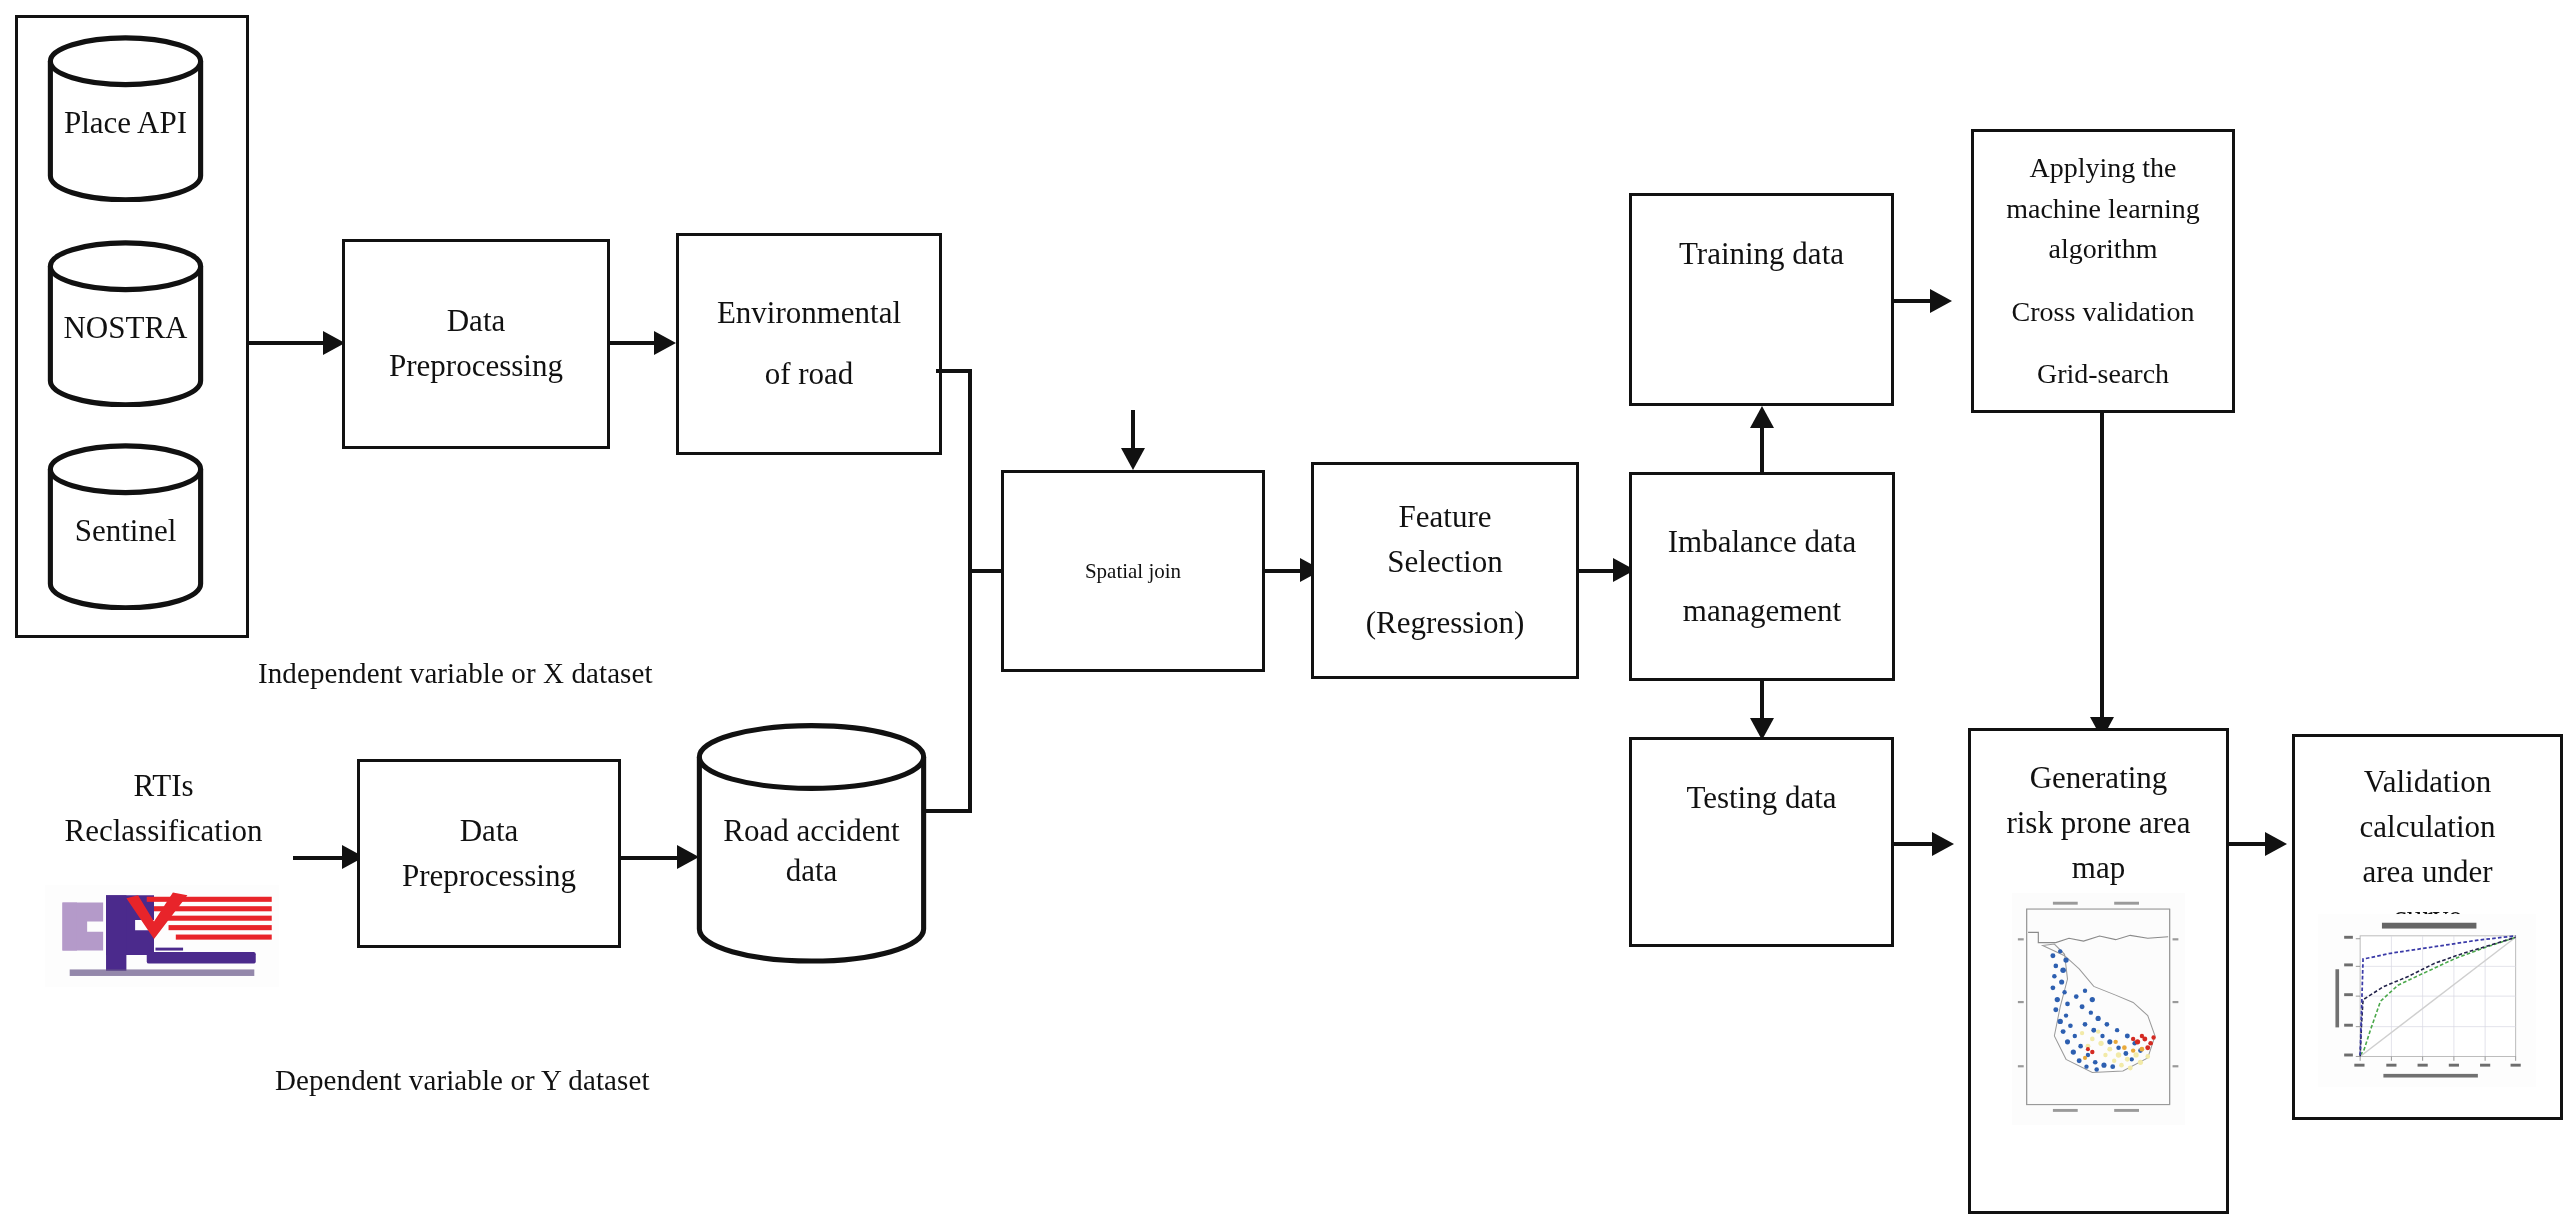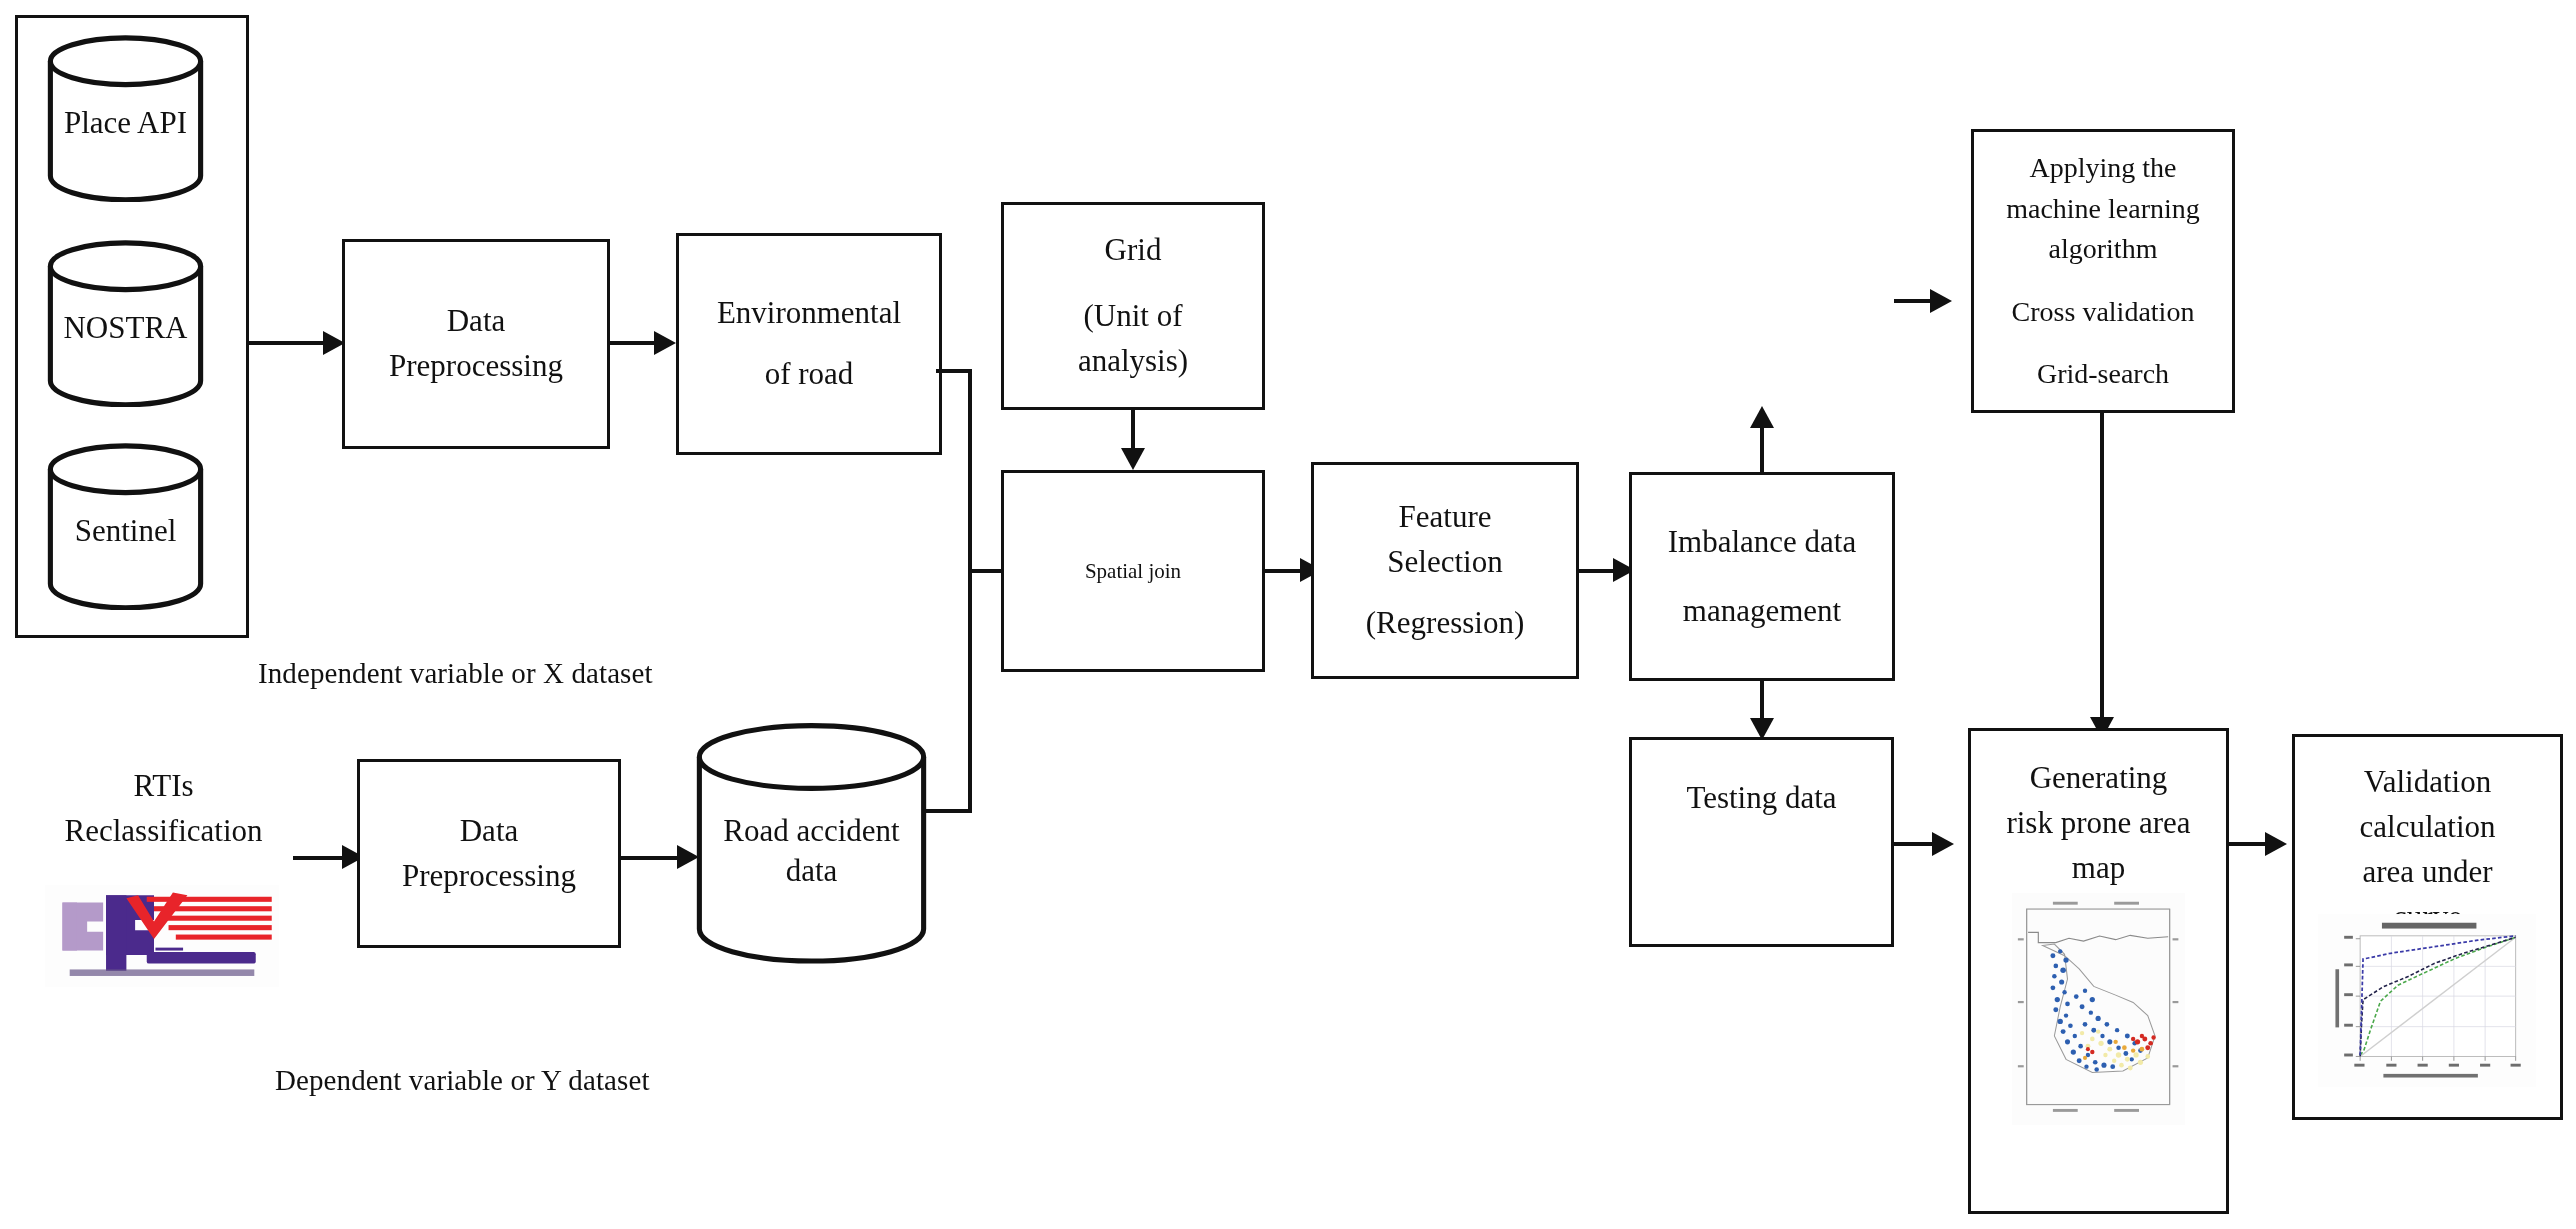--- a/index.html
+++ b/index.html
@@ -213,25 +213,20 @@
 
   <div class="hline" style="left:936px; top:369px; width:36px;"></div>
 
   <div class="hline" style="left:923px; top:809px; width:49px;"></div>
 
   <div class="vline" style="left:968px; top:369px; height:444px;"></div>
 
   <div class="hline" style="left:968px; top:569px; width:44px;"></div>
   <div class="arrow-r" style="left:1001px; top:558px;"></div>
 
-  <div class="box" style="left:1001px; top:202px; width:264px; height:208px; font-size:31px;">
-    <span class="ln" style="margin-bottom:20.4px;">Grid</span>
-    <span class="ln">(Unit of</span>
-    <span class="ln">analysis)</span>
-  </div>
 
   <div class="vline" style="left:1131px; top:410px; height:44px;"></div>
   <div class="arrow-d" style="left:1121px; top:448px;"></div>
 
   <div class="box" style="left:1001px; top:470px; width:264px; height:202px; font-size:21px;">
     <span class="ln">Spatial join</span>
   </div>
 
   <div class="hline" style="left:1265px; top:569px; width:44px;"></div>
   <div class="arrow-r" style="left:1300px; top:558px;"></div>
@@ -249,20 +244,23 @@
     <span class="ln" style="margin-bottom:24px;">Imbalance data</span>
     <span class="ln">management</span>
   </div>
 
   <div class="vline" style="left:1760px; top:426px; height:47px;"></div>
   <div class="arrow-u" style="left:1750px; top:406px;"></div>
 
   <div class="vline" style="left:1760px; top:679px; height:45px;"></div>
   <div class="arrow-d" style="left:1750px; top:718px;"></div>
 
+  <div class="box" style="left:1629px; top:193px; width:265px; height:213px; font-size:31px;">
+    <span class="ln" style="position:relative; top:-45px;">Training data</span>
+  </div>
 
   <div class="hline" style="left:1894px; top:299px; width:45px;"></div>
   <div class="arrow-r" style="left:1930px; top:289px;"></div>
 
   <div class="box" style="left:1971px; top:129px; width:264px; height:284px; font-size:28px; justify-content:flex-start; padding-top:16px;">
     <span class="ln">Applying the</span>
     <span class="ln">machine learning</span>
     <span class="ln" style="margin-bottom:22px;">algorithm</span>
     <span class="ln" style="margin-bottom:22px;">Cross validation</span>
     <span class="ln">Grid-search</span>

